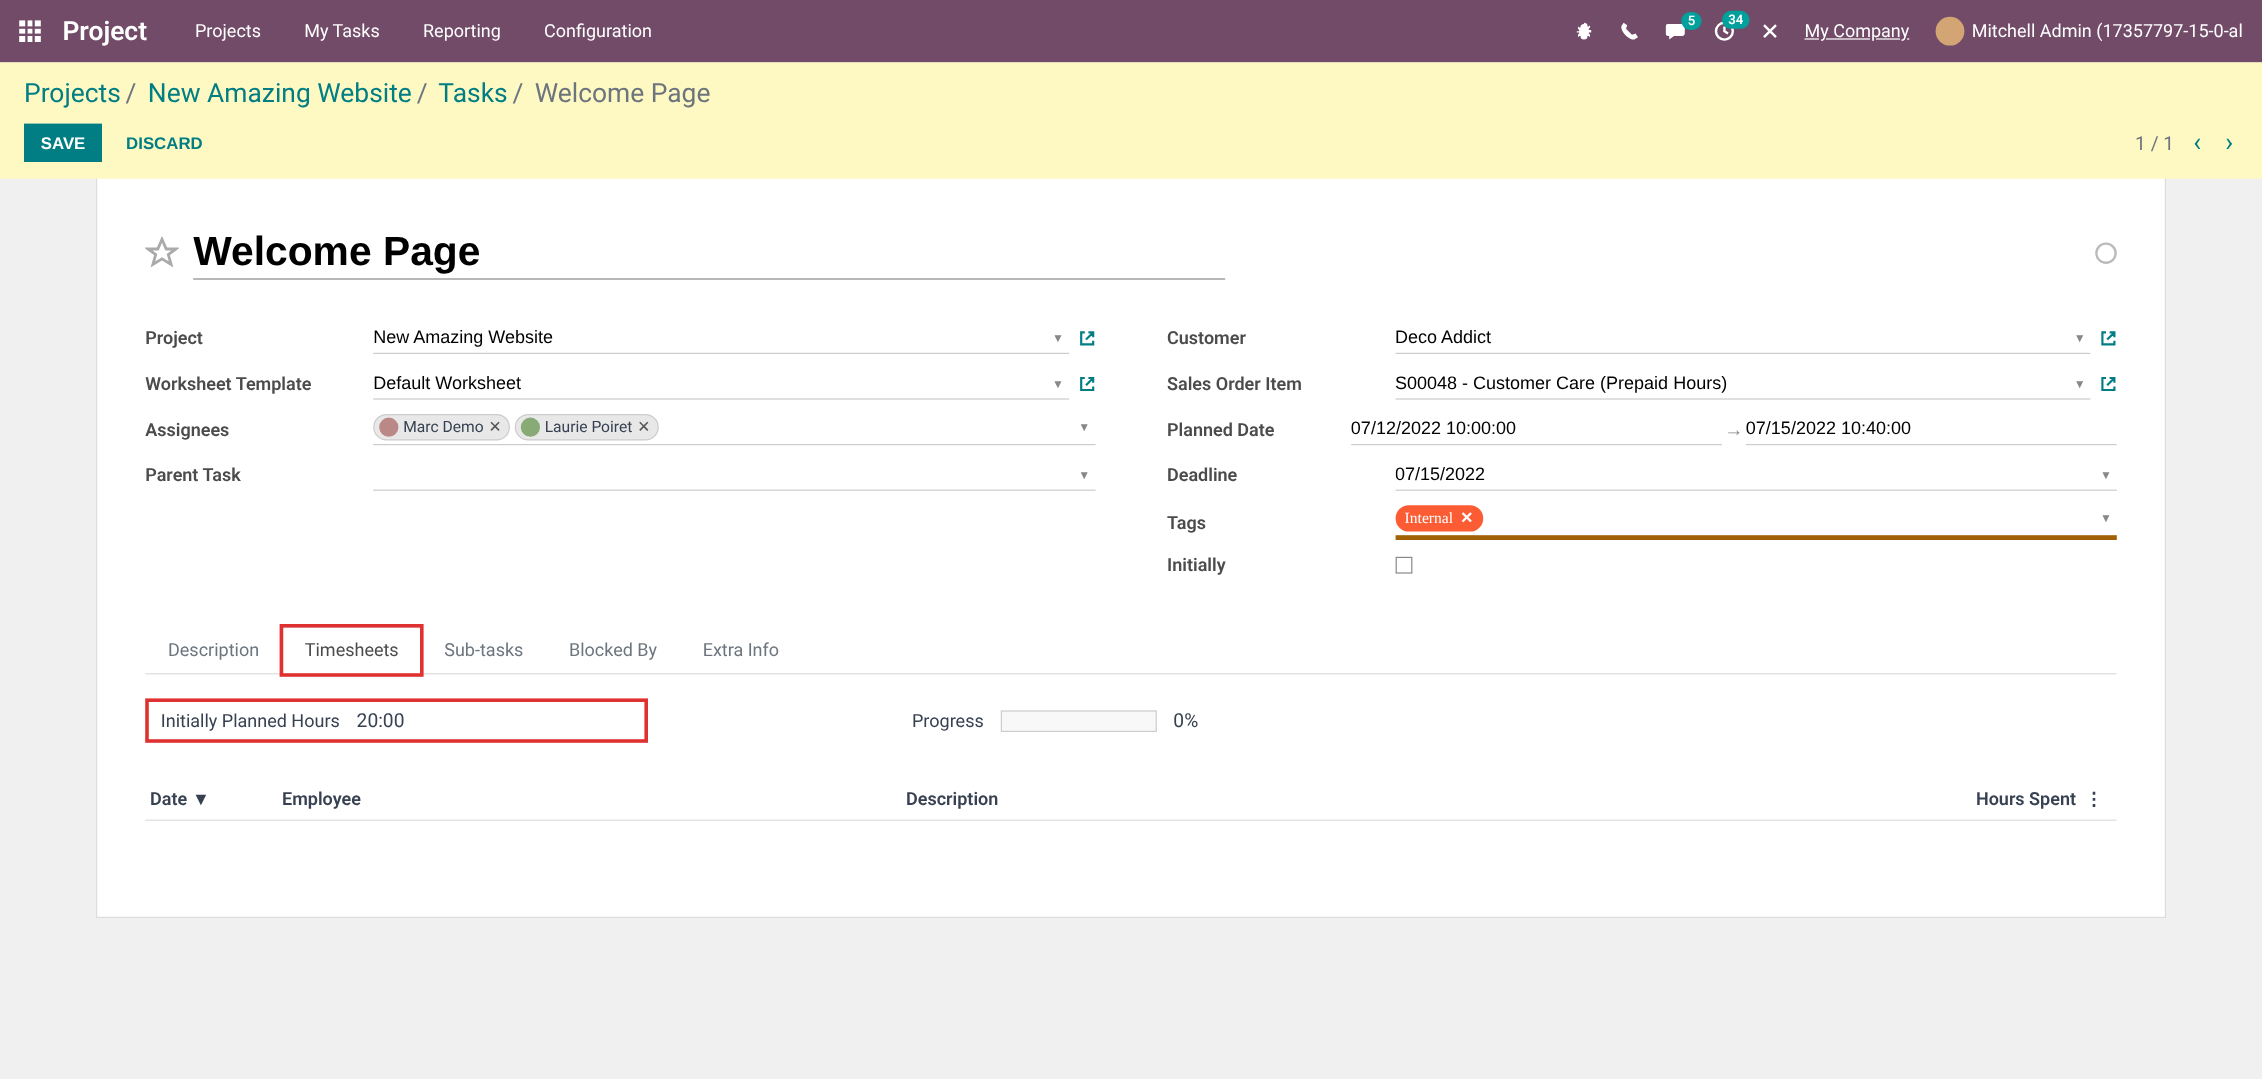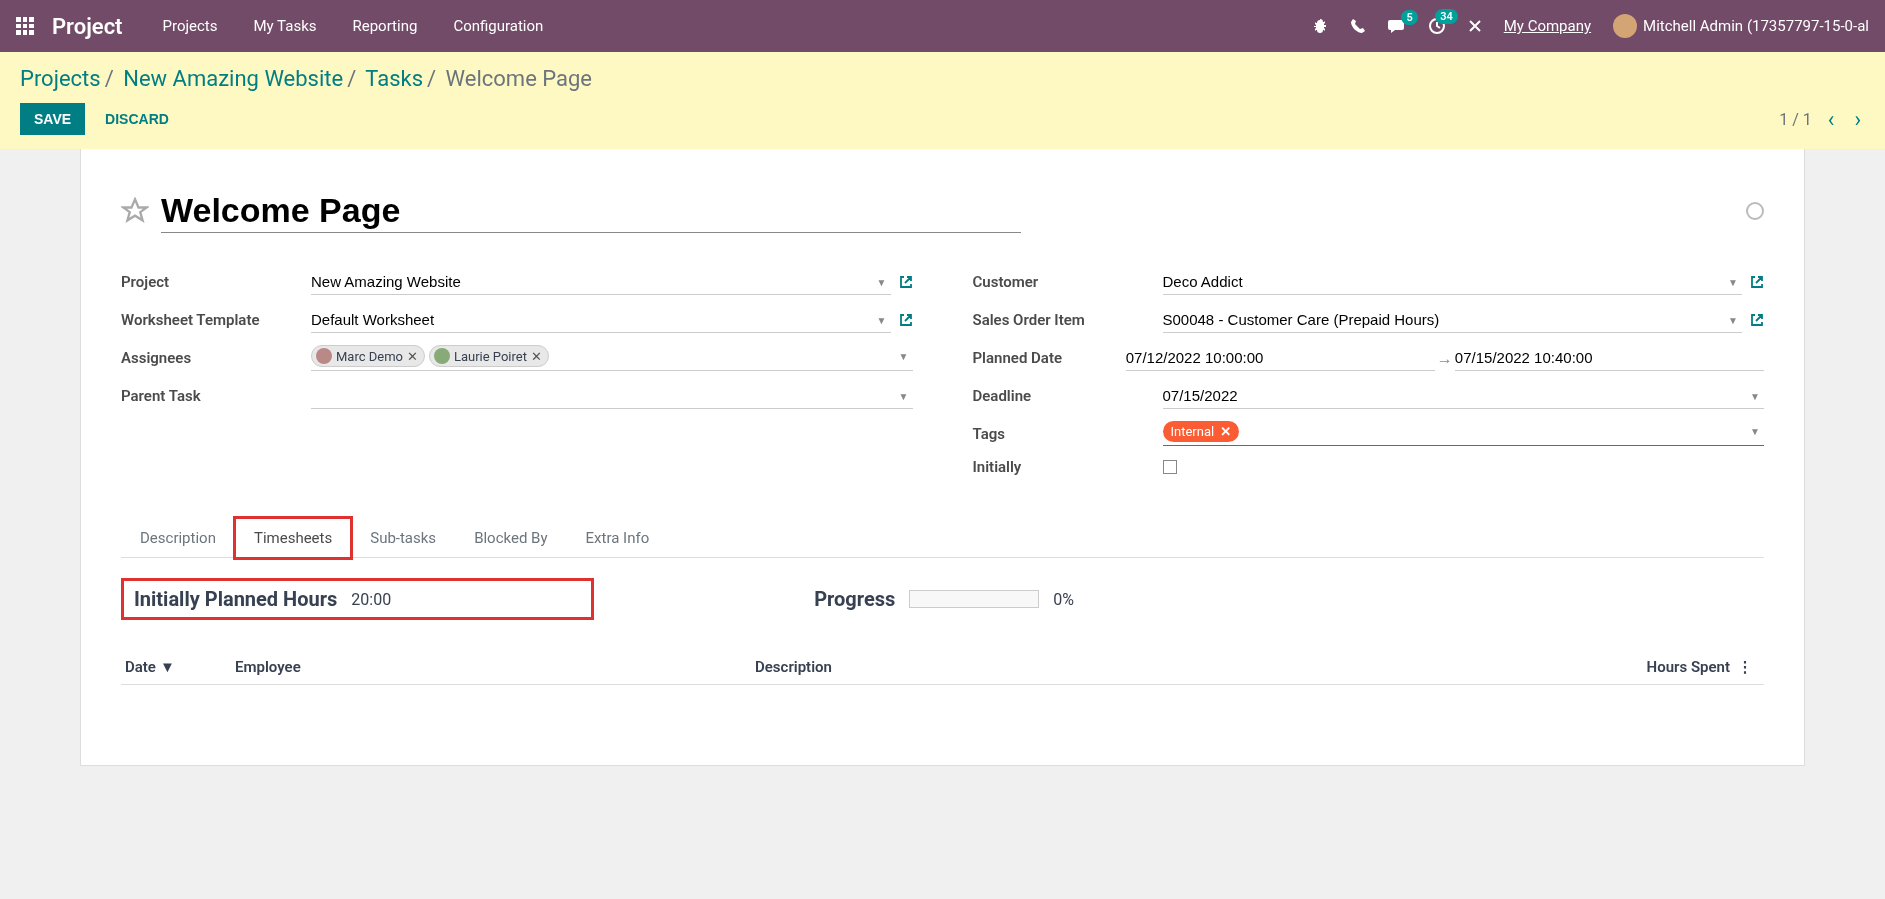--- a/index.html
+++ b/index.html
@@ -46,21 +46,21 @@
 .date-arrow { color: #888; }
 .checkbox { width: 14px; height: 14px; border: 1px solid #888; cursor: pointer; }
 .tabs { display: flex; border-bottom: 1px solid #ddd; }
 .tab { padding: 10px 18px; border: 1px solid transparent; border-bottom: none; color: #6c757d; cursor: pointer; font-size: 15px; }
 .tab.active { border-color: #ddd; background: #fff; margin-bottom: -1px; color: #4b4b4b; }
 .tab.hl { outline: 3px solid #e03131; outline-offset: -1px; }
 .tab-content { padding-top: 20px; }
 .planned-row { display: flex; gap: 220px; margin-bottom: 30px; }
 .planned-group { display: flex; align-items: center; gap: 14px; }
 .planned-group.hl { border: 3px solid #e03131; padding: 6px 200px 6px 10px; }
-.planned-label { font-weight: 700; font-size: 20px; }
+.planned-label { font-weight: 400; font-size: 15px; }
 .progress-bar { width: 130px; height: 18px; border: 1px solid #ccc; background: #f8f8f8; }
 .table-head { display: flex; border-bottom: 1px solid #ddd; padding: 8px 4px; align-items: center; }
 .th { font-weight: 600; font-size: 15px; }
 .th-date { width: 110px; display: flex; align-items: center; gap: 4px; }
 .th-emp { width: 520px; }
 .th-desc { flex: 1; }
 .th-hours { width: 130px; text-align: right; }
 .th-menu { width: 30px; text-align: center; cursor: pointer; }
 .add-line { padding: 10px 4px; color: #017E84; cursor: pointer; font-size: 15px; border-bottom: 1px solid #eee; }
 svg { display: block; }
@@ -239,21 +239,21 @@
         </div>
         <div class="form-row">
           <div class="form-label">Deadline</div>
           <div class="form-field">
               <input class="field-input" value="07/15/2022" style="">
               <span class="field-caret">▼</span>
             </div>
         </div>
         <div class="form-row">
           <div class="form-label">Tags</div>
-          <div class="form-field" style="border-bottom:1px solid #a16207;padding-bottom:3px;">
+          <div class="form-field" style="border-bottom:4px solid #a16207;padding-bottom:3px;font-family:Liberation Serif, serif;">
             <span class="tag-orange">
                 <span>Internal</span>
                 <span class="x">✕</span>
               </span>
             <span class="field-caret">▼</span>
           </div>
         </div>
         <div class="form-row">
           <div class="form-label">Initially</div>
           <div class="checkbox"></div>

